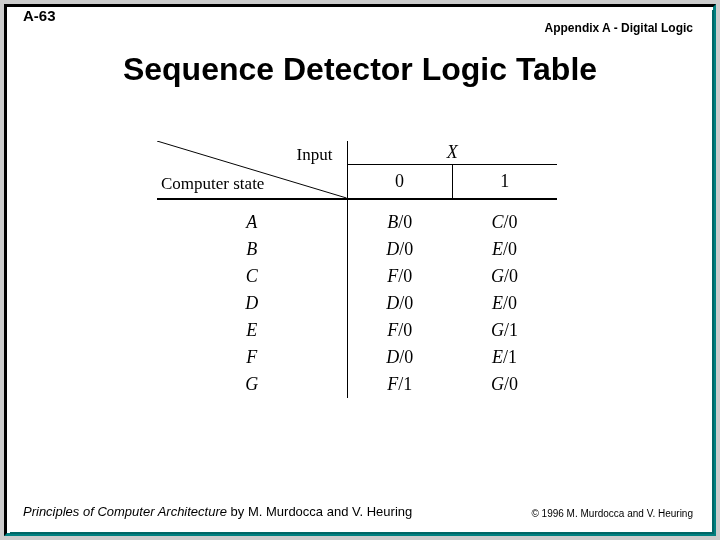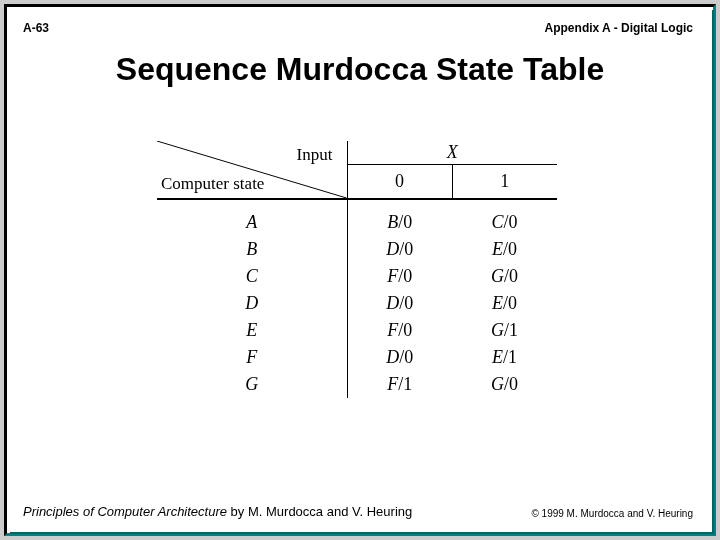--- a/index.html
+++ b/index.html
@@ -26,23 +26,23 @@
     content: "";
     position: absolute;
     left: 3px; top: 3px;
     right: -1px; bottom: -1px;
     border-right: 2px solid #006666;
     border-bottom: 2px solid #006666;
     pointer-events: none;
   }
   .hdr-left {
     position: absolute;
-    left: 16px; top: 14px;
-    font-family: Arial, Helvetica, sans-serif;
-    font-size: 12px;
+    left: 16px; top: 0;
+    font-family: Arial, Helvetica, sans-serif;
+    font-size: 15px;
     font-weight: bold;
   }
   .hdr-right {
     position: absolute;
     right: 20px; top: 14px;
     font-family: Arial, Helvetica, sans-serif;
     font-size: 12px;
     font-weight: bold;
   }
   .title {
@@ -134,21 +134,21 @@
   .col0, .col1 { width: 105px; }
 </style>
 </head>
 <body>
 
 <div class="slide">
 
   <div class="hdr-left">A-63</div>
   <div class="hdr-right">Appendix A - Digital Logic</div>
 
-  <div class="title">Sequence Murdocca State Table</div>
+  <div class="title">Sequence Detector Logic Table</div>
 
   <div class="tablewrap">
     <table class="st">
       <tbody>
           <tr>
         <td class="diagcell" rowspan="2">
           <svg viewBox="0 0 190 58" preserveAspectRatio="none">
             <line x1="0" y1="0" x2="190" y2="58" stroke="#000" stroke-width="1"></line>
           </svg>
           <span class="diag-input">Input</span>
@@ -196,15 +196,15 @@
         <td class="col0"><span>F</span><span class="o">/1</span></td>
         <td class="col1"><span>G</span><span class="o">/0</span></td>
       </tr>
     </tbody>
       </table>
   </div>
 
   <div class="ftr-left">
     <span class="booktitle">Principles of Computer Architecture</span><span> by M. Murdocca and V. Heuring</span>
   </div>
-  <div class="ftr-right">© 1999 M. Murdocca and V. Heuring</div>
+  <div class="ftr-right">© 1996 M. Murdocca and V. Heuring</div>
 
 </div>
 
 </body></html>

